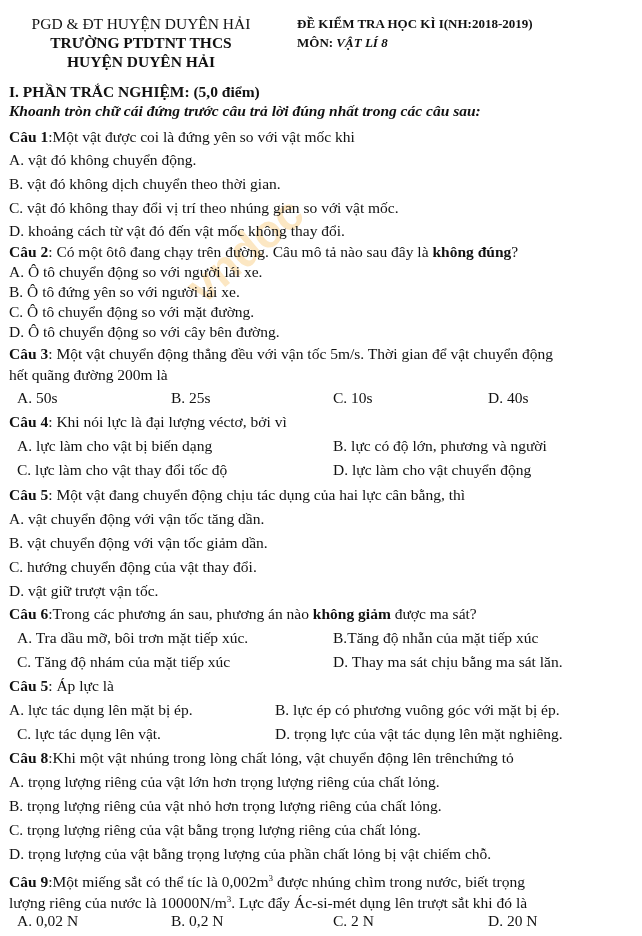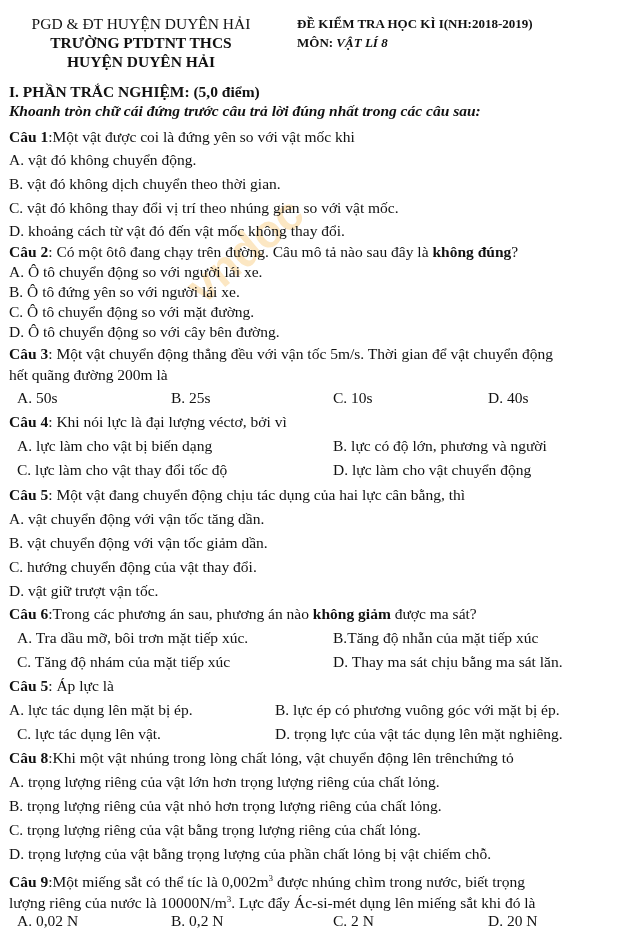--- a/index.html
+++ b/index.html
@@ -83,17 +83,17 @@
 <div class="opt" style="top:724px;left:17px">C. lực tác dụng lên vật.</div>
 <div class="opt" style="top:724px;left:275px">D. trọng lực của vật tác dụng lên mặt nghiêng.</div>
 
 <div class="line" style="top:748px"><span class="u">Câu 8</span><span>:Khi một vật nhúng trong lòng chất lỏng, vật chuyển động lên trênchứng tỏ</span></div>
 <div class="line" style="top:772px">A. trọng lượng riêng của vật lớn hơn trọng lượng riêng của chất lỏng.</div>
 <div class="line" style="top:796px">B. trọng lượng riêng của vật nhỏ hơn trọng lượng riêng của chất lỏng.</div>
 <div class="line" style="top:820px">C. trọng lượng riêng của vật bằng trọng lượng riêng của chất lỏng.</div>
 <div class="line" style="top:844px">D. trọng lượng của vật bằng trọng lượng của phần chất lỏng bị vật chiếm chỗ.</div>
 
 <div class="line" style="top:868px"><span class="u">Câu 9</span><span>:Một miếng sắt có thể tíc là 0,002m</span><sup>3</sup><span> được nhúng chìm trong nước, biết trọng</span></div>
-<div class="line" style="top:889px"><span>lượng riêng của nước là 10000N/m</span><sup>3</sup><span>. Lực đẩy Ác-si-mét dụng lên miếng sắt khi đó là</span></div>
+<div class="line" style="top:889px"><span>lượng riêng của nước là 10000N/m</span><sup>3</sup><span>. Lực đẩy Ác-si-mét dụng lên trượt sắt khi đó là</span></div>
 <div class="opt" style="top:911px;left:17px">A.  0,02 N</div>
 <div class="opt" style="top:911px;left:171px">B.  0,2 N</div>
 <div class="opt" style="top:911px;left:333px">C.  2 N</div>
 <div class="opt" style="top:911px;left:488px">D.  20 N</div>
 
 </body></html>

